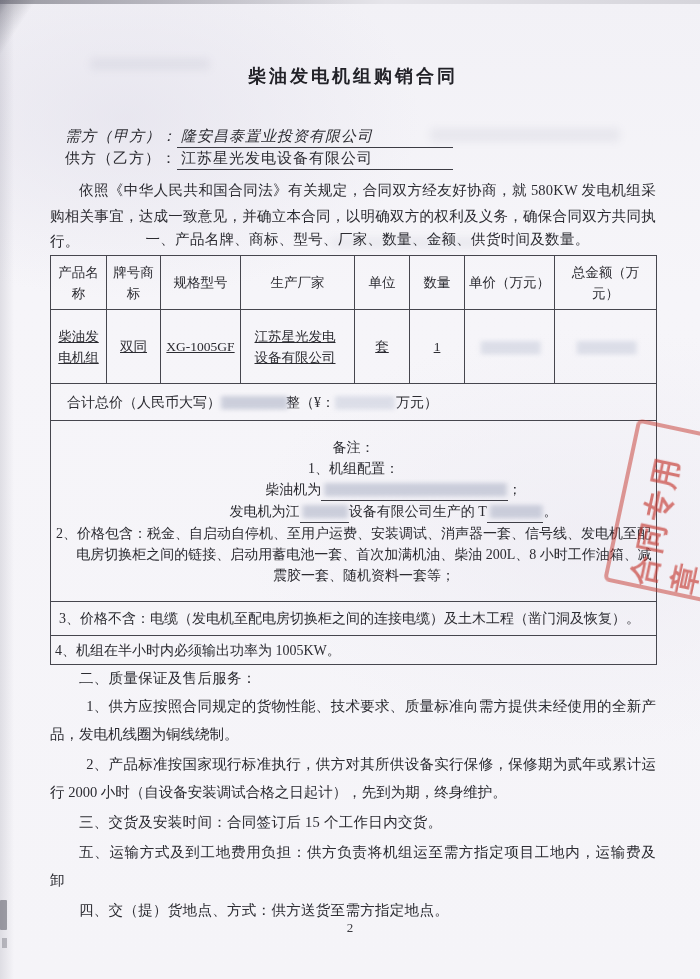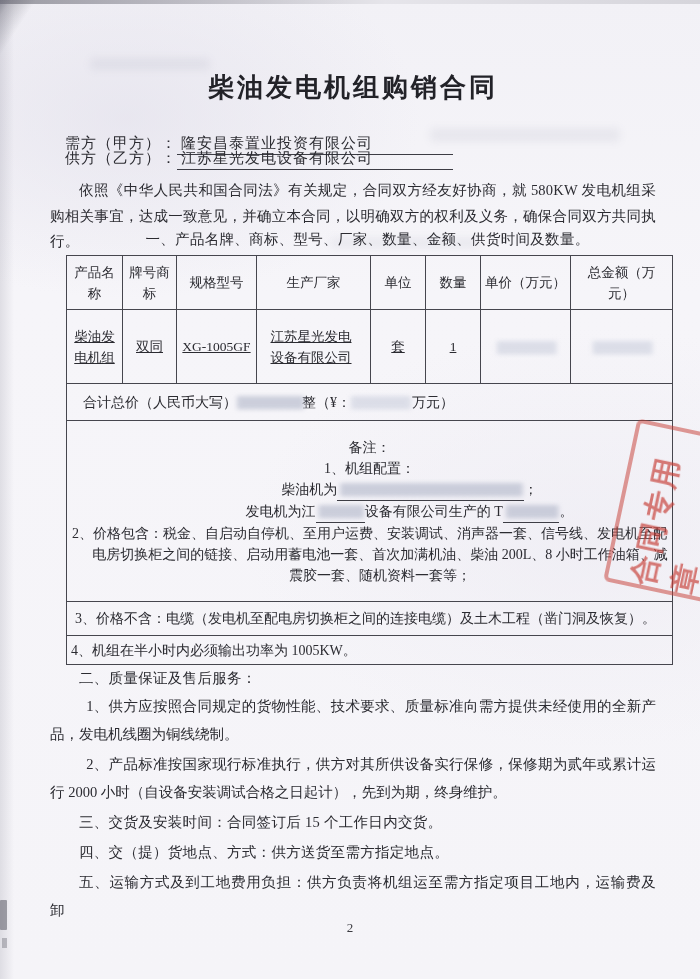--- a/index.html
+++ b/index.html
@@ -18,36 +18,36 @@
   .corner-fold{position:absolute;top:0;left:0;width:130px;height:80px;
     background:linear-gradient(123deg,rgba(96,96,108,.65) 0%,rgba(96,96,108,.35) 6%,rgba(96,96,108,0) 20%);}
   .left-strip{position:absolute;top:0;left:0;width:14px;height:100%;
     background:linear-gradient(90deg,rgba(130,130,145,.20),rgba(130,130,145,0));}
   .bottom-mark{position:absolute;left:0;top:900px;width:7px;height:30px;background:#5a5a64;opacity:.55;border-radius:1px;}
   .bottom-mark2{position:absolute;left:2px;top:938px;width:5px;height:10px;background:#6a6a74;opacity:.4;}
   .ghost{position:absolute;filter:blur(4px);opacity:.10;background:#7d8098;border-radius:4px;}
 
   .content{position:absolute;left:50px;top:0;width:606px;}
 
-  .title{position:absolute;top:70px;left:0;width:606px;text-align:center;
-    font-size:26px;font-weight:bold;letter-spacing:3px;color:#222228;}
+  .title{position:absolute;top:64px;left:0;width:606px;text-align:center;
+    font-size:18px;font-weight:bold;letter-spacing:3px;color:#222228;}
 
   .party{position:absolute;left:15px;width:580px;font-size:15px;}
-  .party.buyer{top:134px;}
+  .party.buyer{top:127px;font-style:italic;}
   .party.seller{top:149px;}
   .party-label{letter-spacing:1px;}
   .party-value{display:inline-block;min-width:238px;border-bottom:1px solid #3c3c44;
     padding:0 34px 1px 4px;letter-spacing:1px;}
 
   .preamble{position:absolute;top:178px;left:0;width:606px;font-size:14.5px;
     line-height:25.5px;text-indent:2em;text-align:justify;letter-spacing:.2px;}
   .sec1-heading{position:absolute;top:230px;left:0;width:606px;font-size:14.5px;
     text-indent:2em;letter-spacing:.3px;text-align:center;}
 
-  table.product{position:absolute;top:255px;left:16px;width:606px;border-collapse:collapse;
+  table.product{position:absolute;top:255px;left:0;width:606px;border-collapse:collapse;
     font-size:13.5px;table-layout:fixed;}
   table.product td,table.product th{border:1px solid #46464e;text-align:center;
     font-weight:normal;padding:2px 4px;vertical-align:middle;line-height:21px;overflow:hidden;}
   tr.hdr{height:54px;}
   tr.prow{height:74px;text-decoration:underline;}
   td.al{text-align:left;padding-left:6px;}
   tr.trow td{height:32px;text-align:left;padding-left:16px;font-size:14px;}
   td.notes-cell{height:176px;text-align:left;vertical-align:top;padding:5px 8px;font-size:14px;line-height:25px;}
   tr.n3 td{height:29px;text-align:left;padding-left:8px;font-size:14px;}
   tr.n4 td{height:24px;text-align:left;font-size:14px;}
@@ -158,22 +158,22 @@
         <td colspan="8">4、机组在半小时内必须输出功率为 1005KW。</td>
       </tr>
     </tbody>
       </table>
 
     <div class="post">
       <p class="h">二、质量保证及售后服务：</p>
       <p>1、供方应按照合同规定的货物性能、技术要求、质量标准向需方提供未经使用的全新产品，发电机线圈为铜线绕制。</p>
       <p class="sp">2、产品标准按国家现行标准执行，供方对其所供设备实行保修，保修期为贰年或累计运行 2000 小时（自设备安装调试合格之日起计），先到为期，终身维护。</p>
       <p class="h sp">三、交货及安装时间：合同签订后 15 个工作日内交货。</p>
+      <p class="h sp">五、运输方式及到工地费用负担：供方负责将机组运至需方指定项目工地内，运输费及卸</p>
       <p class="h sp">四、交（提）货地点、方式：供方送货至需方指定地点。</p>
-      <p class="h sp">五、运输方式及到工地费用负担：供方负责将机组运至需方指定项目工地内，运输费及卸</p>
     </div>
 
   </div>
 
   <div class="stamp">合同专用章</div>
 
   <div class="page-number">2</div>
 
 </div>
 

